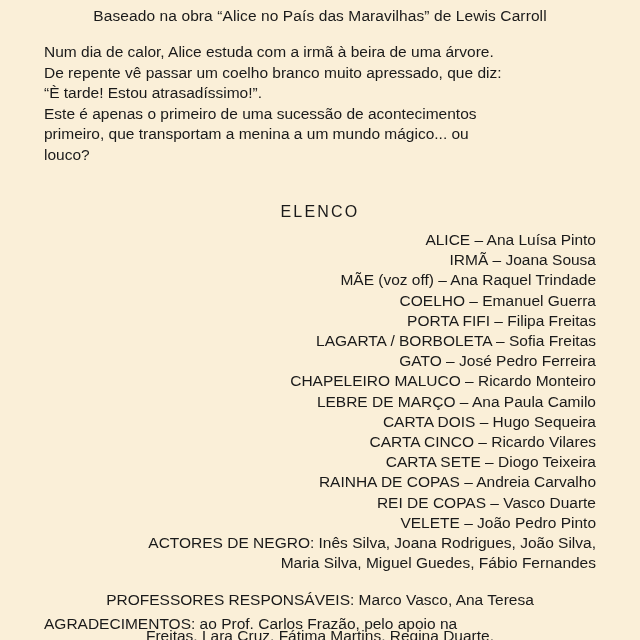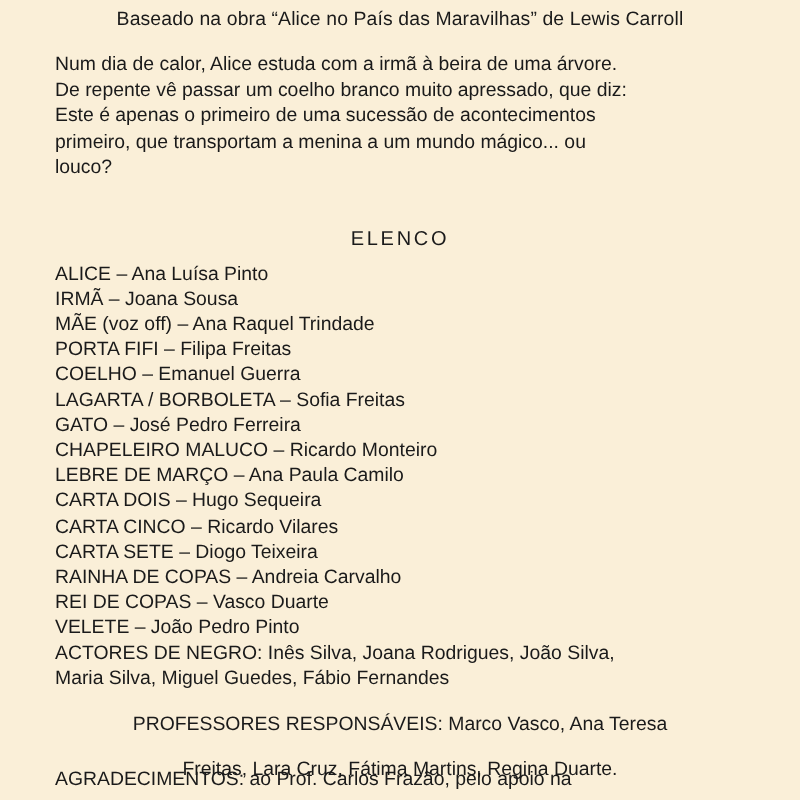--- a/index.html
+++ b/index.html
@@ -40,21 +40,21 @@
     margin: 0;
   }
   .cast-heading {
     text-align: center;
     font-size: 16px;
     letter-spacing: 2.2px;
     margin-top: 38px;
     margin-bottom: 9px;
   }
   .cast {
-    text-align: left;
+    text-align: right;
     font-size: 15.5px;
     line-height: 20.2px;
   }
   .cast .line {
     white-space: nowrap;
   }
   .block {
     margin-top: 17px;
     font-size: 15.5px;
     line-height: 20.5px;
@@ -75,33 +75,34 @@
 </head>
 <body>
 
 <div class="page">
 
   <div class="subtitle">Baseado na obra “Alice no País das Maravilhas” de Lewis  Carroll</div>
 
   <div class="synopsis">
     <p>Num dia de calor, Alice estuda com a irmã à beira de uma árvore.</p>
     <p>De repente vê passar um coelho branco muito apressado, que diz:</p>
+    <p>“È tarde! Estou atrasadíssimo!”.</p>
     <p>Este é apenas o primeiro de uma sucessão de acontecimentos</p>
     <p>primeiro, que transportam a menina a um mundo mágico... ou</p>
     <p>louco?</p>
   </div>
 
   <div class="cast-heading">ELENCO</div>
 
   <div class="cast">
     <div class="line">ALICE – Ana Luísa Pinto</div>
     <div class="line">IRMÃ – Joana Sousa</div>
     <div class="line">MÃE (voz off) – Ana Raquel Trindade</div>
+    <div class="line">COELHO – Emanuel Guerra</div>
     <div class="line">PORTA FIFI – Filipa Freitas</div>
-    <div class="line">COELHO – Emanuel Guerra</div>
     <div class="line">LAGARTA / BORBOLETA – Sofia Freitas</div>
     <div class="line">GATO – José Pedro Ferreira</div>
     <div class="line">CHAPELEIRO MALUCO – Ricardo Monteiro</div>
     <div class="line">LEBRE DE MARÇO – Ana Paula Camilo</div>
     <div class="line">CARTA DOIS – Hugo Sequeira</div>
     <div class="line">CARTA CINCO – Ricardo Vilares</div>
     <div class="line">CARTA SETE – Diogo Teixeira</div>
     <div class="line">RAINHA DE COPAS – Andreia Carvalho</div>
     <div class="line">REI DE COPAS – Vasco Duarte</div>
     <div class="line">VELETE – João Pedro Pinto</div>

